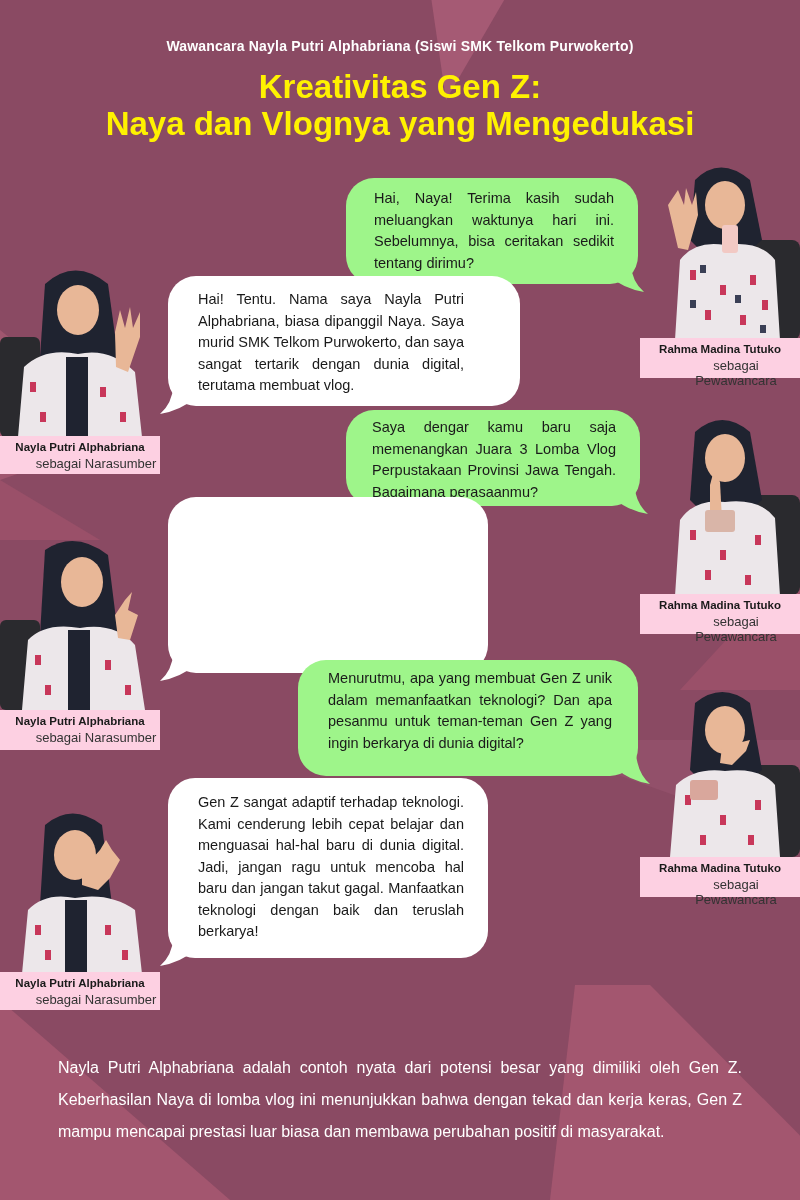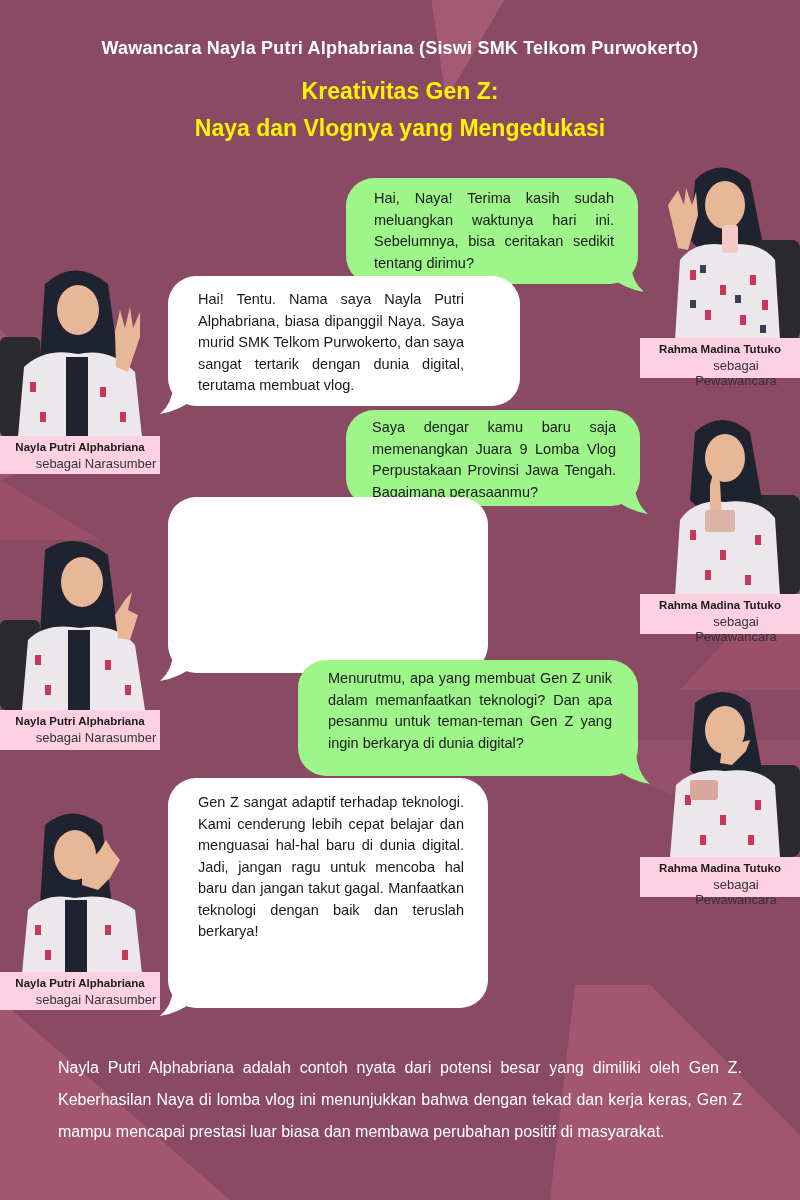--- a/index.html
+++ b/index.html
@@ -14,27 +14,27 @@
     .bg1 { left: 430px; top: -10px; width: 80px; height: 110px; clip-path: polygon(0 0, 100% 0, 20% 100%); background:#a55a74; }
     .bg2 { left: 0; top: 330px; width: 130px; height: 150px; clip-path: polygon(0 0, 100% 70%, 0 100%); }
     .bg3 { left: 0; top: 480px; width: 100px; height: 60px; clip-path: polygon(0 0, 100% 100%, 0 100%); background:#9a5069; }
     .bg4 { left: 680px; top: 560px; width: 120px; height: 130px; clip-path: polygon(100% 0, 100% 100%, 0 100%); background:#9a5069; }
     .bg5 { left: 0; top: 1000px; width: 230px; height: 200px; clip-path: polygon(0 0, 100% 100%, 0 100%); background:#a3566f; }
     .bg6 { left: 550px; top: 985px; width: 250px; height: 215px; clip-path: polygon(10% 0, 40% 0, 100% 70%, 100% 100%, 0 100%); background:#a3566f; }
     .bg7 { left: 520px; top: 740px; width: 280px; height: 100px; clip-path: polygon(0 0, 100% 0, 100% 100%); background:#92506a; }
 
     .header { position: absolute; left: 0; top: 38px; width: 800px; text-align: center; }
     .subtitle {
-      color: #ffffff; font-weight: bold; font-size: 18px;
+      color: #ffffff; font-weight: bold; font-size: 14px;
       font-family: "Liberation Sans", sans-serif; letter-spacing: 0.2px;
     }
     .title {
       margin-top: 14px; color: #fff200; font-weight: bold;
       font-family: "Liberation Sans", sans-serif;
-      font-size: 23px; line-height: 37px;
+      font-size: 33px; line-height: 37px;
     }
 
     .bubble {
       position: absolute;
       border-radius: 28px;
       padding: 0;
       font-family: "Liberation Sans", sans-serif;
       font-size: 14.5px;
       line-height: 21.5px;
       text-align: justify;
@@ -151,21 +151,21 @@
 </div>
 
 <div class="bubble white" style="left:168px; top:276px; width:352px; height:130px;">
   <p style="left:30px; top:13px; width:266px;">Hai! Tentu. Nama saya Nayla Putri Alphabriana, biasa dipanggil Naya. Saya murid SMK Telkom Purwokerto, dan saya sangat tertarik dengan dunia digital, terutama membuat vlog.</p>
   <svg class="tail-l" viewBox="0 0 34 30" style="left:-8px; bottom:-8px;">
       <path d="M34 0 L14 0 Q12 20 0 30 Q22 26 34 14 Z" fill="#ffffff"></path>
     </svg>
 </div>
 
 <div class="bubble green" style="left:346px; top:410px; width:294px; height:96px;">
-  <p style="left:26px; top:7px; width:244px;">Saya dengar kamu baru saja memenangkan Juara 9 Lomba Vlog Perpustakaan Provinsi Jawa Tengah. Bagaimana perasaanmu?</p>
+  <p style="left:26px; top:7px; width:244px;">Saya dengar kamu baru saja memenangkan Juara 3 Lomba Vlog Perpustakaan Provinsi Jawa Tengah. Bagaimana perasaanmu?</p>
   <svg class="tail-r" viewBox="0 0 34 30" style="right:-8px; bottom:-8px;">
       <path d="M0 0 L20 0 Q22 20 34 30 Q12 26 0 14 Z" fill="#9ef58a"></path>
     </svg>
 </div>
 
 <div class="person" style="left:640px; top:410px; width:160px; height:224px;">
   <div class="photo" style="left:10px; top:0; width:150px; height:186px;">
     <svg viewBox="0 0 150 186">
       <rect x="100" y="85" width="50" height="100" rx="8" fill="#2a2a2e"></rect>
       <path d="M45 22 Q72 -2 100 22 L112 90 L95 105 L55 105 L40 90 Z" fill="#1f2330"></path>
@@ -241,21 +241,21 @@
       <path d="M72 62 L100 55 L96 66 L82 80 L70 78 Z" fill="#e8b797"></path>
       <rect x="40" y="95" width="28" height="20" rx="3" fill="#d9a79c"></rect>
     </svg>
   </div>
   <div class="namecard" style="left:0; top:172px; width:160px; height:40px;">
     <span class="nm">Rahma Madina Tutuko</span>
     <span class="rl">sebagai Pewawancara</span>
   </div>
 </div>
 
-<div class="bubble white" style="left:168px; top:778px; width:320px; height:230px;">
+<div class="bubble white" style="left:168px; top:778px; width:320px; height:180px;border-radius:27px;">
   <p style="left:30px; top:14px; width:266px;">Gen Z sangat adaptif terhadap teknologi. Kami cenderung lebih cepat belajar dan menguasai hal-hal baru di dunia digital. Jadi, jangan ragu untuk mencoba hal baru dan jangan takut gagal. Manfaatkan teknologi dengan baik dan teruslah berkarya!</p>
   <svg class="tail-l" viewBox="0 0 34 30" style="left:-8px; bottom:-8px;">
       <path d="M34 0 L14 0 Q12 20 0 30 Q22 26 34 14 Z" fill="#ffffff"></path>
     </svg>
 </div>
 
 <div class="person" style="left:0; top:810px; width:162px; height:200px;">
   <div class="photo" style="left:10px; top:0; width:150px; height:164px;">
     <svg viewBox="0 0 150 164">
       <path d="M35 15 Q62 -8 92 15 L102 95 L85 115 L45 115 L30 95 Z" fill="#1f2330"></path>

